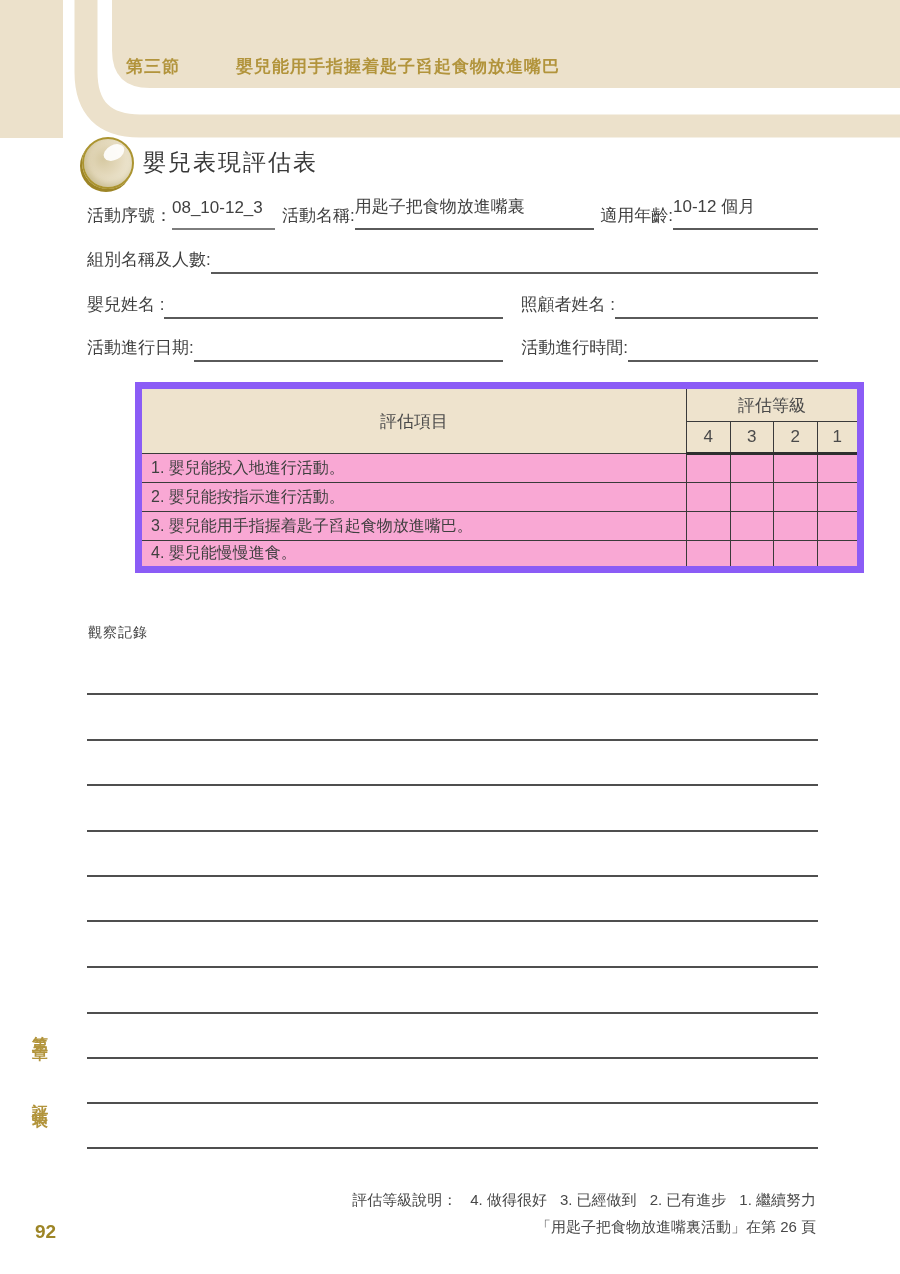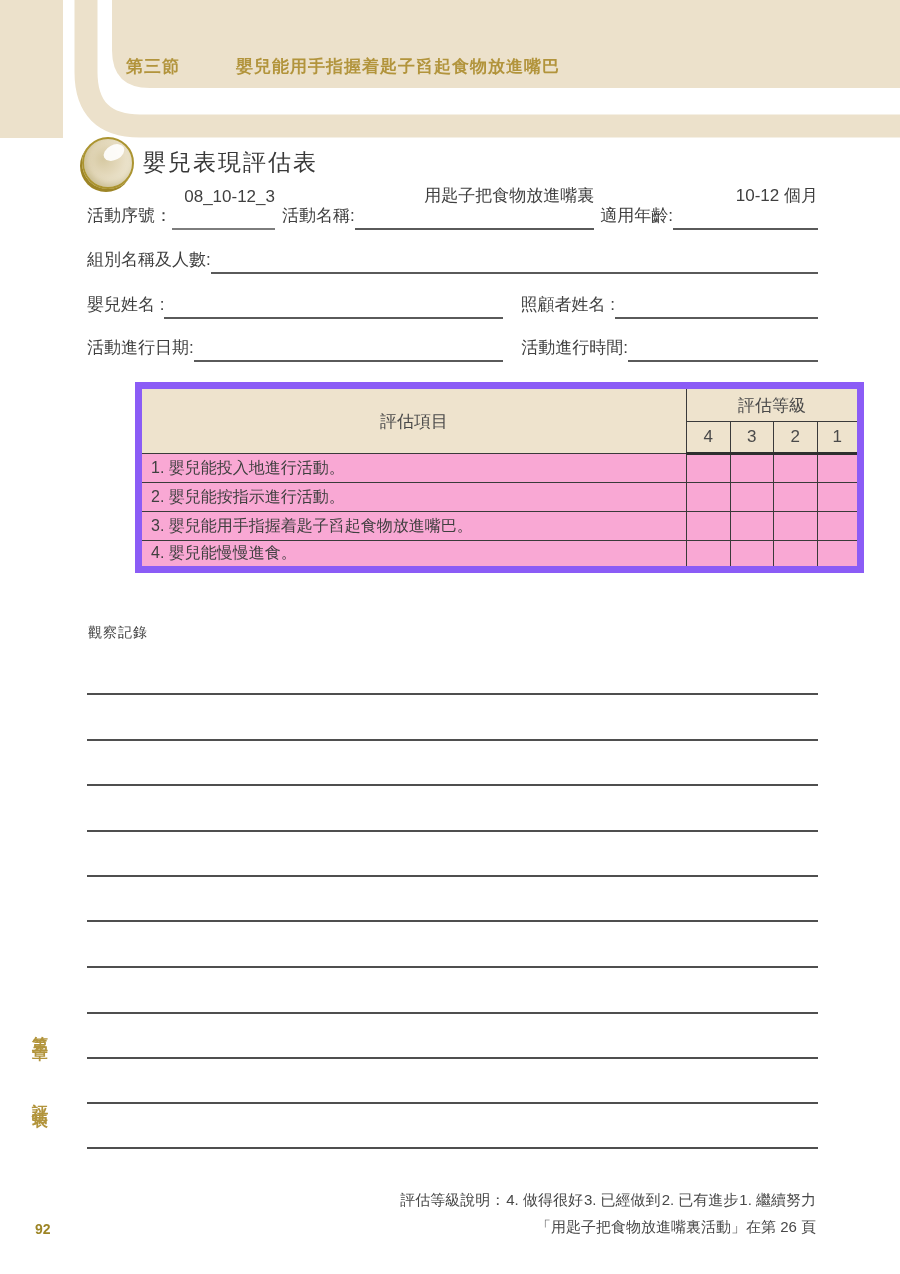--- a/index.html
+++ b/index.html
@@ -23,21 +23,21 @@
     border:2px solid #ab9430;
     box-shadow:-2px 3px 0 0 var(--gold-dark), inset 2px -3px 6px rgba(140,120,40,.35);}
   .pearl .hl{position:absolute;right:7px;top:6px;width:22px;height:15px;border-radius:50%;
     background:rgba(255,255,255,.9);transform:rotate(-28deg);}
 
   .form-title{position:absolute;left:143px;top:147px;font-size:23px;font-weight:500;color:#383838;letter-spacing:2px;}
 
   
   .frow{position:absolute;left:87px;width:731px;display:flex;align-items:flex-end;font-size:17px;color:var(--ink);}
   .frow .lbl{white-space:nowrap;padding-bottom:3px;}
-  .ul{border-bottom:2px solid #5a5a5a;text-align:right;padding-bottom:21px;white-space:nowrap;}
+  .ul{border-bottom:2px solid #5a5a5a;text-align:left;padding-bottom:10px;white-space:nowrap;}
   .ul.grow{flex:1 1 auto;}
   #row1{top:200px;height:30px;}
   #row2{top:246px;height:28px;}
   #row3{top:291px;height:28px;}
   #row4{top:334px;height:28px;}
   .sp{display:inline-block;width:18px;flex:0 0 18px;}
   .ul-no{min-width:103px;border-bottom-color:#7d7d7d;}
   .ul-age{flex:0 0 145px;}
   .half{flex:0 0 303px;}
 
@@ -56,24 +56,24 @@
 
   
   .obs-label{position:absolute;left:88px;top:624px;font-size:14px;color:var(--ink);letter-spacing:1px;}
   .wline{position:absolute;left:87px;width:731px;height:0;border-top:2px solid var(--line);}
 
   
   .side-v{position:absolute;left:29px;writing-mode:vertical-rl;text-orientation:upright;
     font-size:16px;font-weight:bold;color:var(--gold);letter-spacing:4px;}
   #side-chapter{top:1023px;}
   #side-section{top:1091px;}
-  .page-num{position:absolute;left:35px;top:1221px;font-size:14px;font-weight:bold;color:var(--gold-dark);}
+  .page-num{position:absolute;left:35px;top:1221px;font-size:19px;font-weight:bold;color:var(--gold-dark);}
 
   
-  .legend{position:absolute;right:84px;top:1191px;display:flex;gap:1px;font-size:15px;color:#484848;white-space:nowrap;}
+  .legend{position:absolute;right:84px;top:1191px;display:flex;gap:13px;font-size:15px;color:#484848;white-space:nowrap;}
   .reference{position:absolute;right:84px;top:1218px;font-size:15px;color:#484848;white-space:nowrap;}
 </style>
 </head>
 <body>
 
 <div id="page">
 
   <svg id="header-deco" width="900" height="170" viewBox="0 0 900 170">
     <rect x="0" y="0" width="63" height="138" fill="#ece1cb"></rect>
     <path d="M86,-12 V72 Q86,126 140,126 H902" fill="none" stroke="#ece1cb" stroke-width="23"></path>

